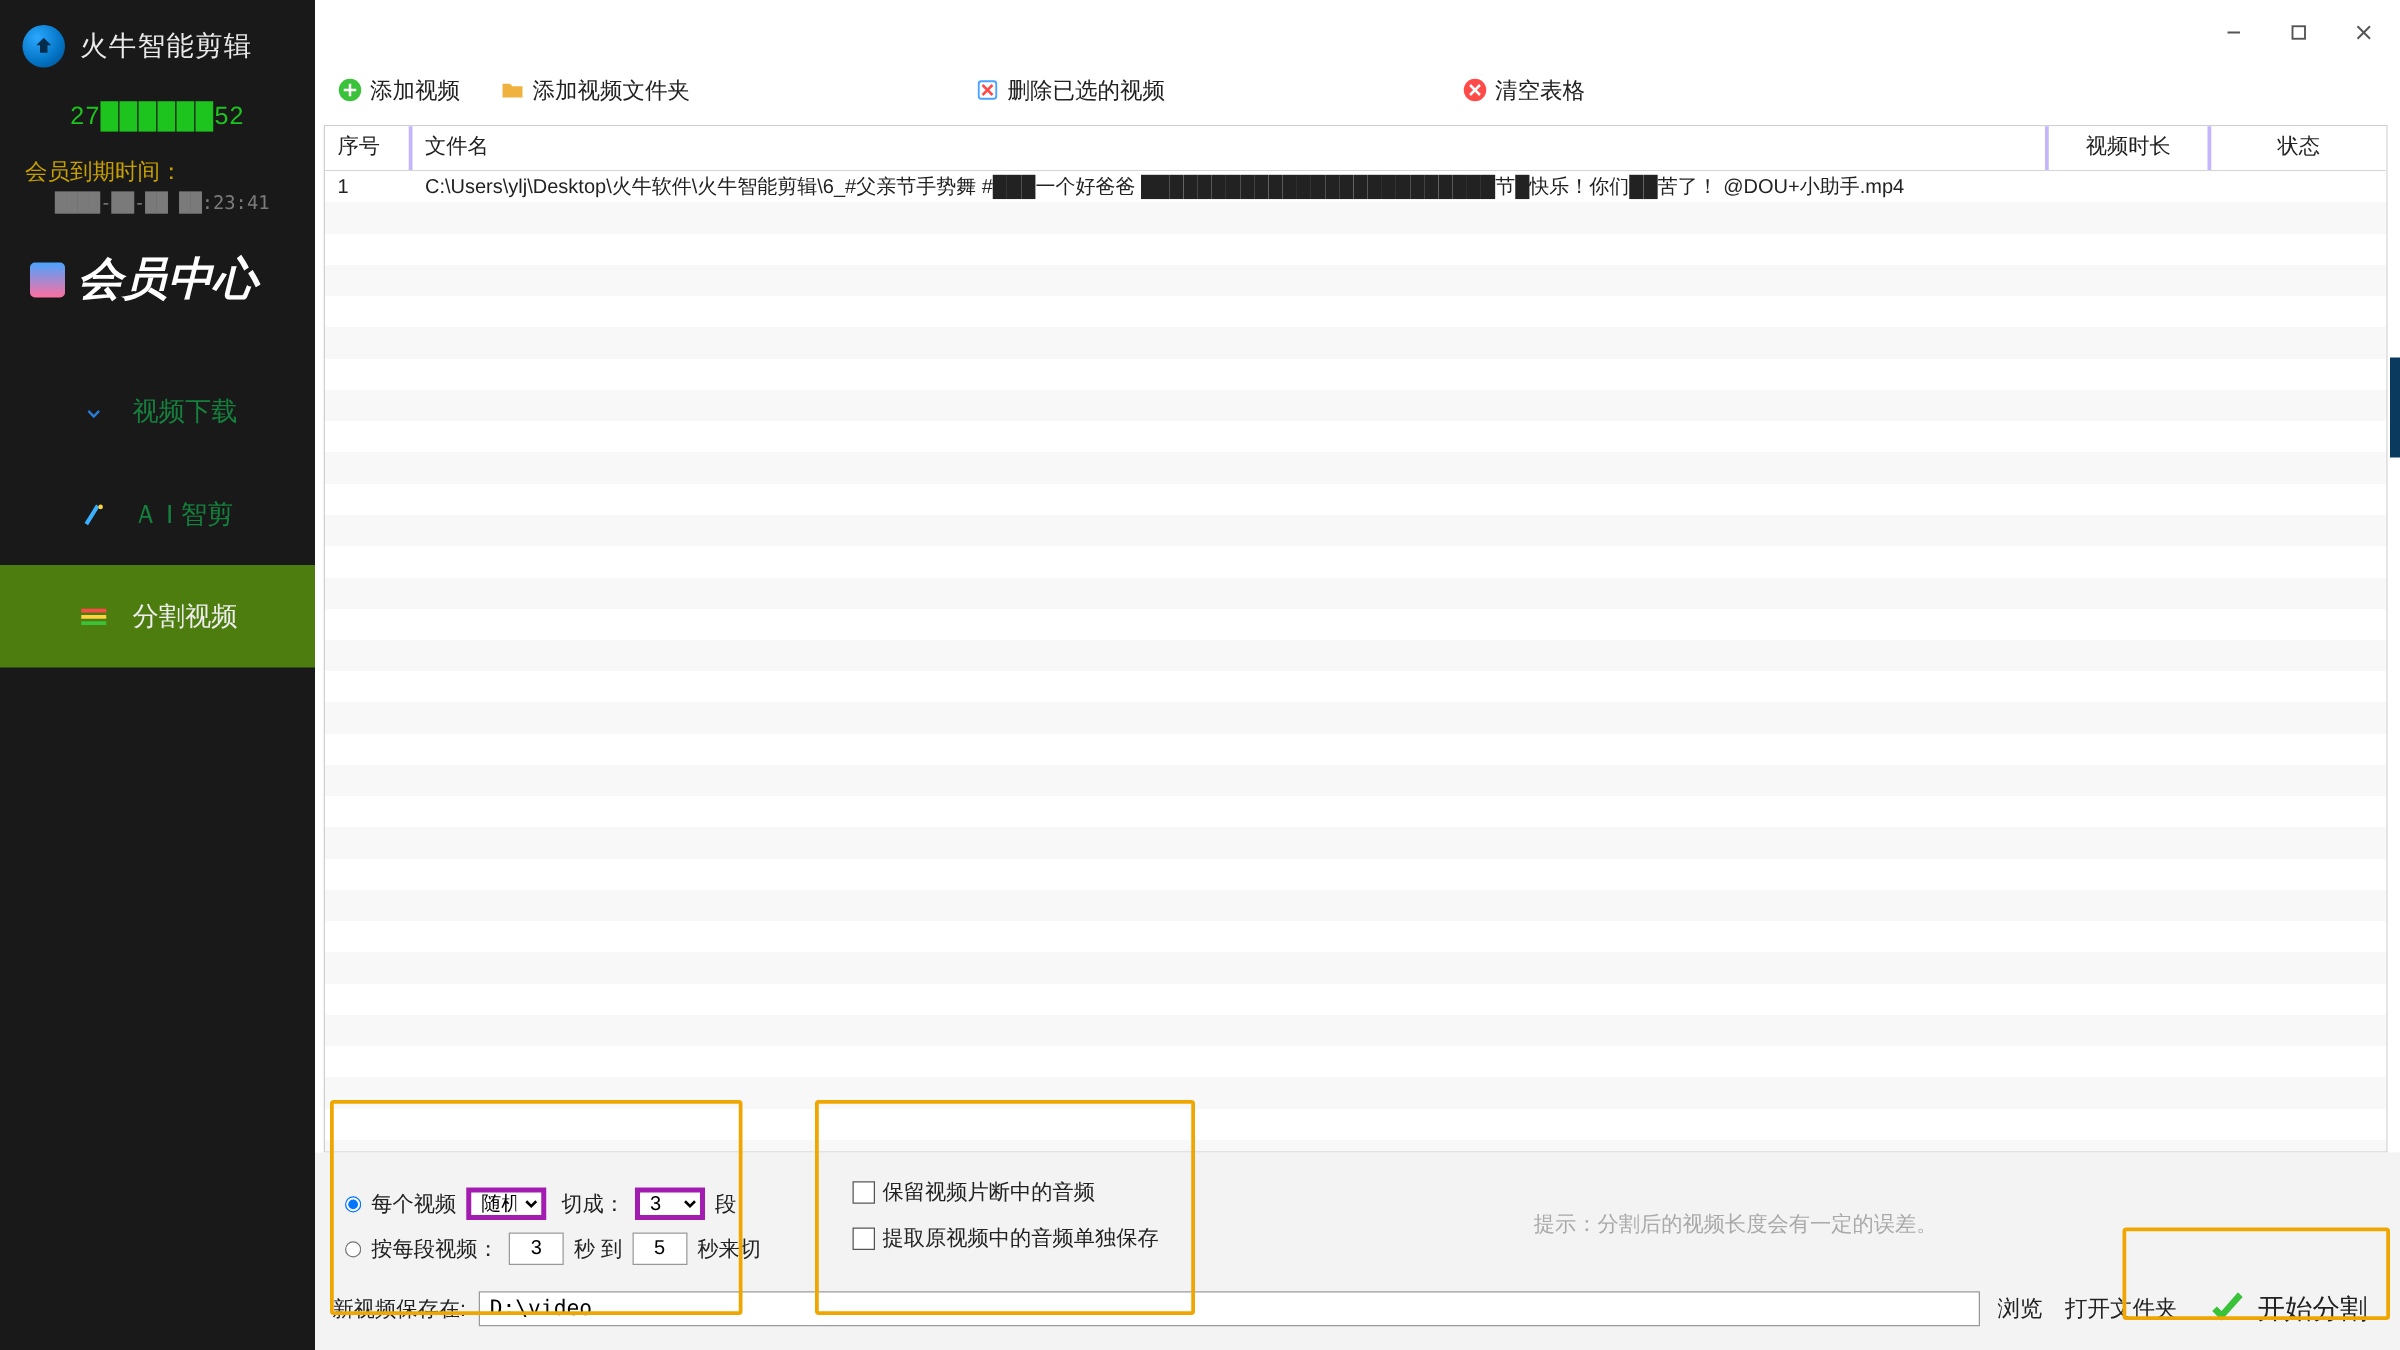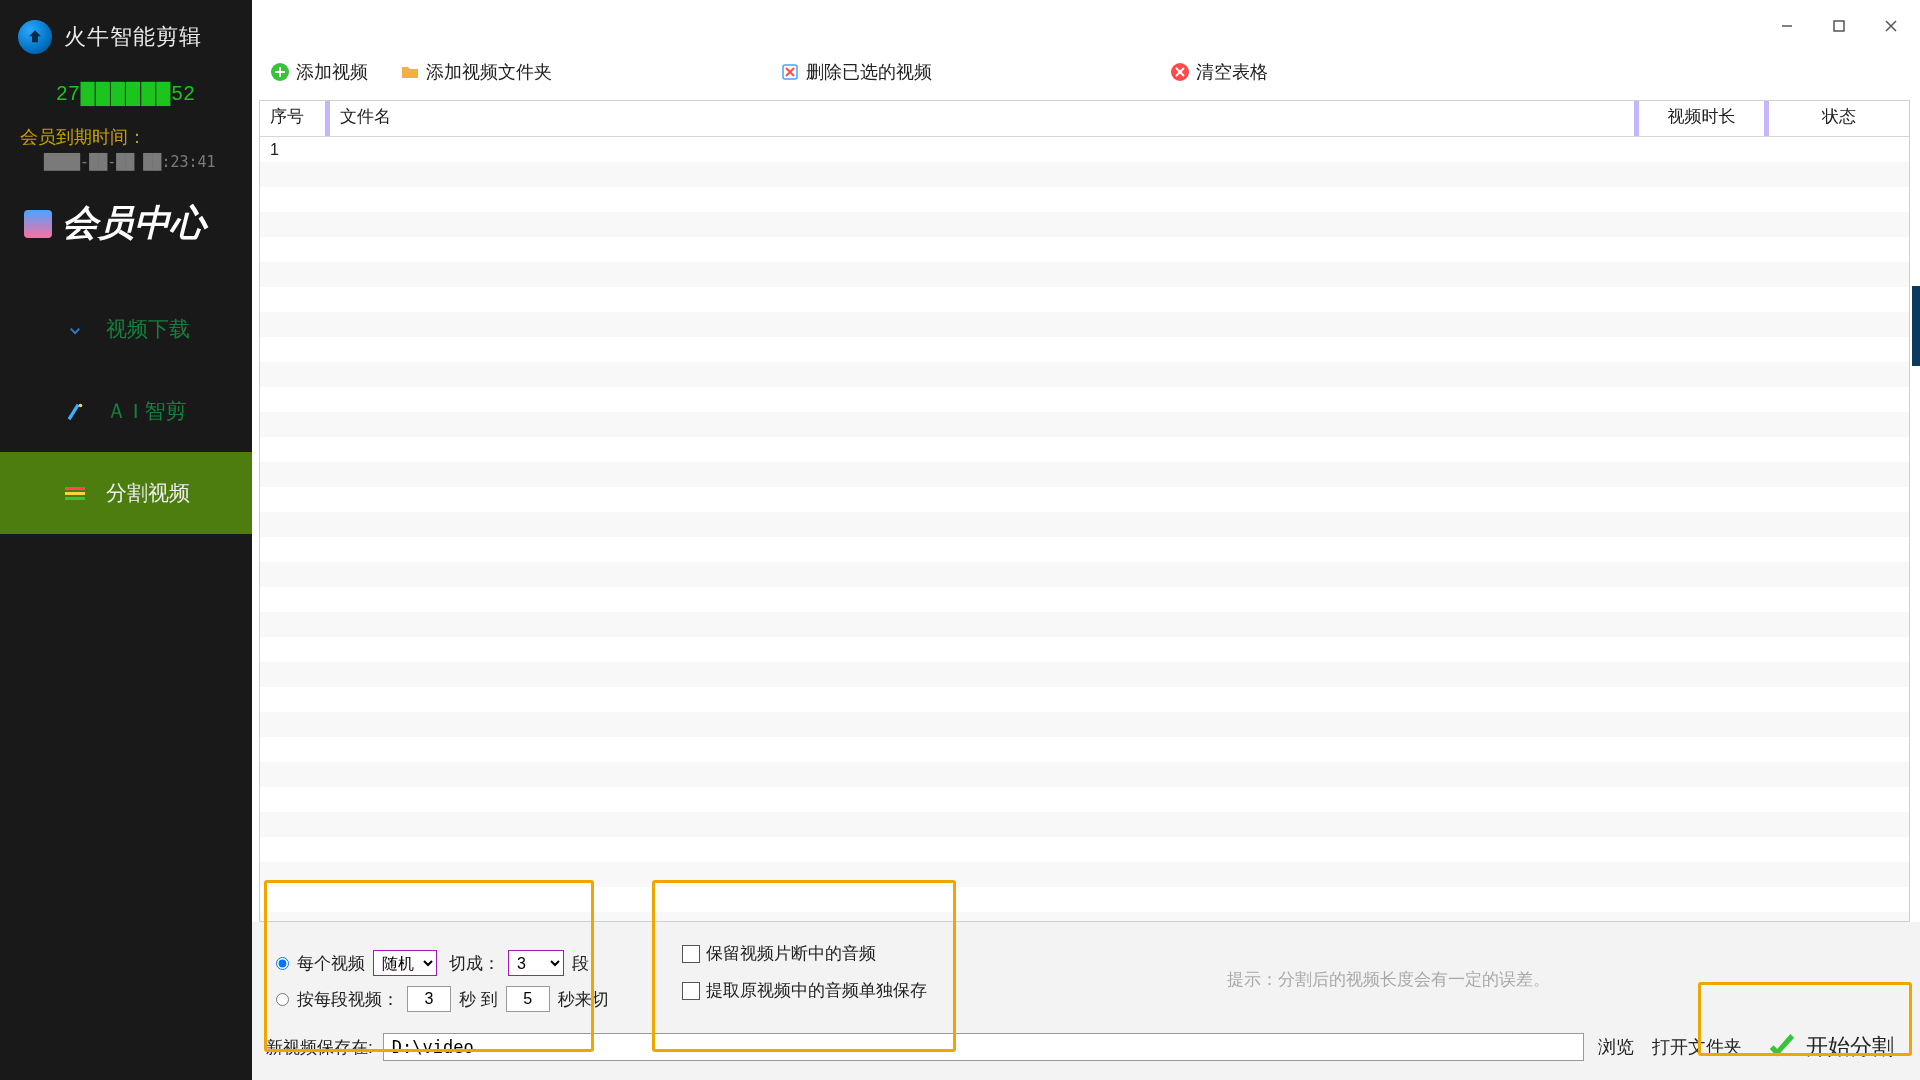--- a/index.html
+++ b/index.html
@@ -58,21 +58,21 @@
   padding: 8px 12px 12px 18px;
 }
 .tb-btn { display: flex; align-items: center; gap: 6px; font-size: 18px; color: #222; cursor: pointer; }
 .tb-btn .ic { width: 20px; height: 20px; display:flex;align-items:center;justify-content:center;}
 .tb-spacer-1 { width: 200px; }
 .tb-spacer-2 { width: 210px; }
 
 
 .table-wrap { flex: 1; border: 1px solid #cfcfcf; margin: 4px 10px 0 7px; display: flex; flex-direction: column; background:#fff; position:relative;}
 .thead { display: flex; background: #fff; font-size: 17px; color: #222; border-bottom: 1px solid #d6d6d6; }
-.th { padding: 4px 10px 8px; border-right: 5px solid #c4b5fd; }
+.th { padding: 4px 10px 8px; border-right: 3px solid #c4b5fd; }
 .th.c-idx  { width: 70px; }
 .th.c-name { flex: 1; }
 .th.c-dur  { width: 130px; text-align: center; }
 .th.c-stat { width: 140px; text-align: center; border-right: none; }
 
 .tbody { flex: 1; font-family: "SimSun","NSimSun",Consolas,monospace; font-size: 16px; color:#222;
          background: repeating-linear-gradient(#ffffff 0 25px, #f8f8f8 25px 50px); }
 .trow { display: flex; height: 25px; align-items:center;}
 .td { padding: 0 10px; overflow: hidden; white-space: nowrap; }
 .td.c-idx  { width: 70px; }
@@ -81,21 +81,21 @@
 .td.c-stat { width: 140px; }
 
 
 .panel {
   background: #f3f3f3; padding: 10px 16px 14px 14px;
   position: relative; font-size: 17px; color:#222;
 }
 .opts-row1 { display:flex; align-items:center; gap:8px; margin: 18px 0 10px 10px;}
 .opts-row2 { display:flex; align-items:center; gap:8px; margin: 4px 0 16px 10px;}
 .panel input[type=text].small { width: 44px; height: 26px; text-align:center; border:1px solid #999; background:#fff; font-size:16px;}
-.panel select { height: 26px; border:1px solid #a21caf; background:#fff; font-size:16px; padding:0 4px;}
+.panel select { height: 26px; border:4px solid #a21caf; background:#fff; font-size:16px; padding:0 4px;}
 .panel label { display:flex; align-items:center; gap:6px; }
 .chk { width:18px; height:18px; border:1px solid #555; background:#fff; display:inline-block;}
 .radio { appearance:auto; }
 
 .hint { position:absolute; left: 975px; top: 46px; color:#a9a9a9; font-size:17px;}
 
 .hl {
   position: absolute; border: 3px solid #f0a600; border-radius: 3px; pointer-events: none;
 }
 .hl1 { left: 12px;  top: -42px; width: 330px; height: 172px; }
@@ -235,20 +235,21 @@
     <div class="table-wrap">
       <div class="thead">
         <div class="th c-idx">序号</div>
         <div class="th c-name">文件名</div>
         <div class="th c-dur">视频时长</div>
         <div class="th c-stat">状态</div>
       </div>
       <div class="tbody" id="tbody">
           <div class="trow">
             <div class="td c-idx">1</div>
+            <div class="td c-name">C:\Users\ylj\Desktop\火牛软件\火牛智能剪辑\6_#父亲节手势舞 #███一个好爸爸 █████████████████████████节█快乐！你们██苦了！ @DOU+小助手.mp4</div>
             <div class="td c-dur"></div>
             <div class="td c-stat"></div>
           </div>
         </div>
     </div>
 
     <div class="rail"></div>
 
     <div class="panel">
       <div class="hl hl1"></div>

